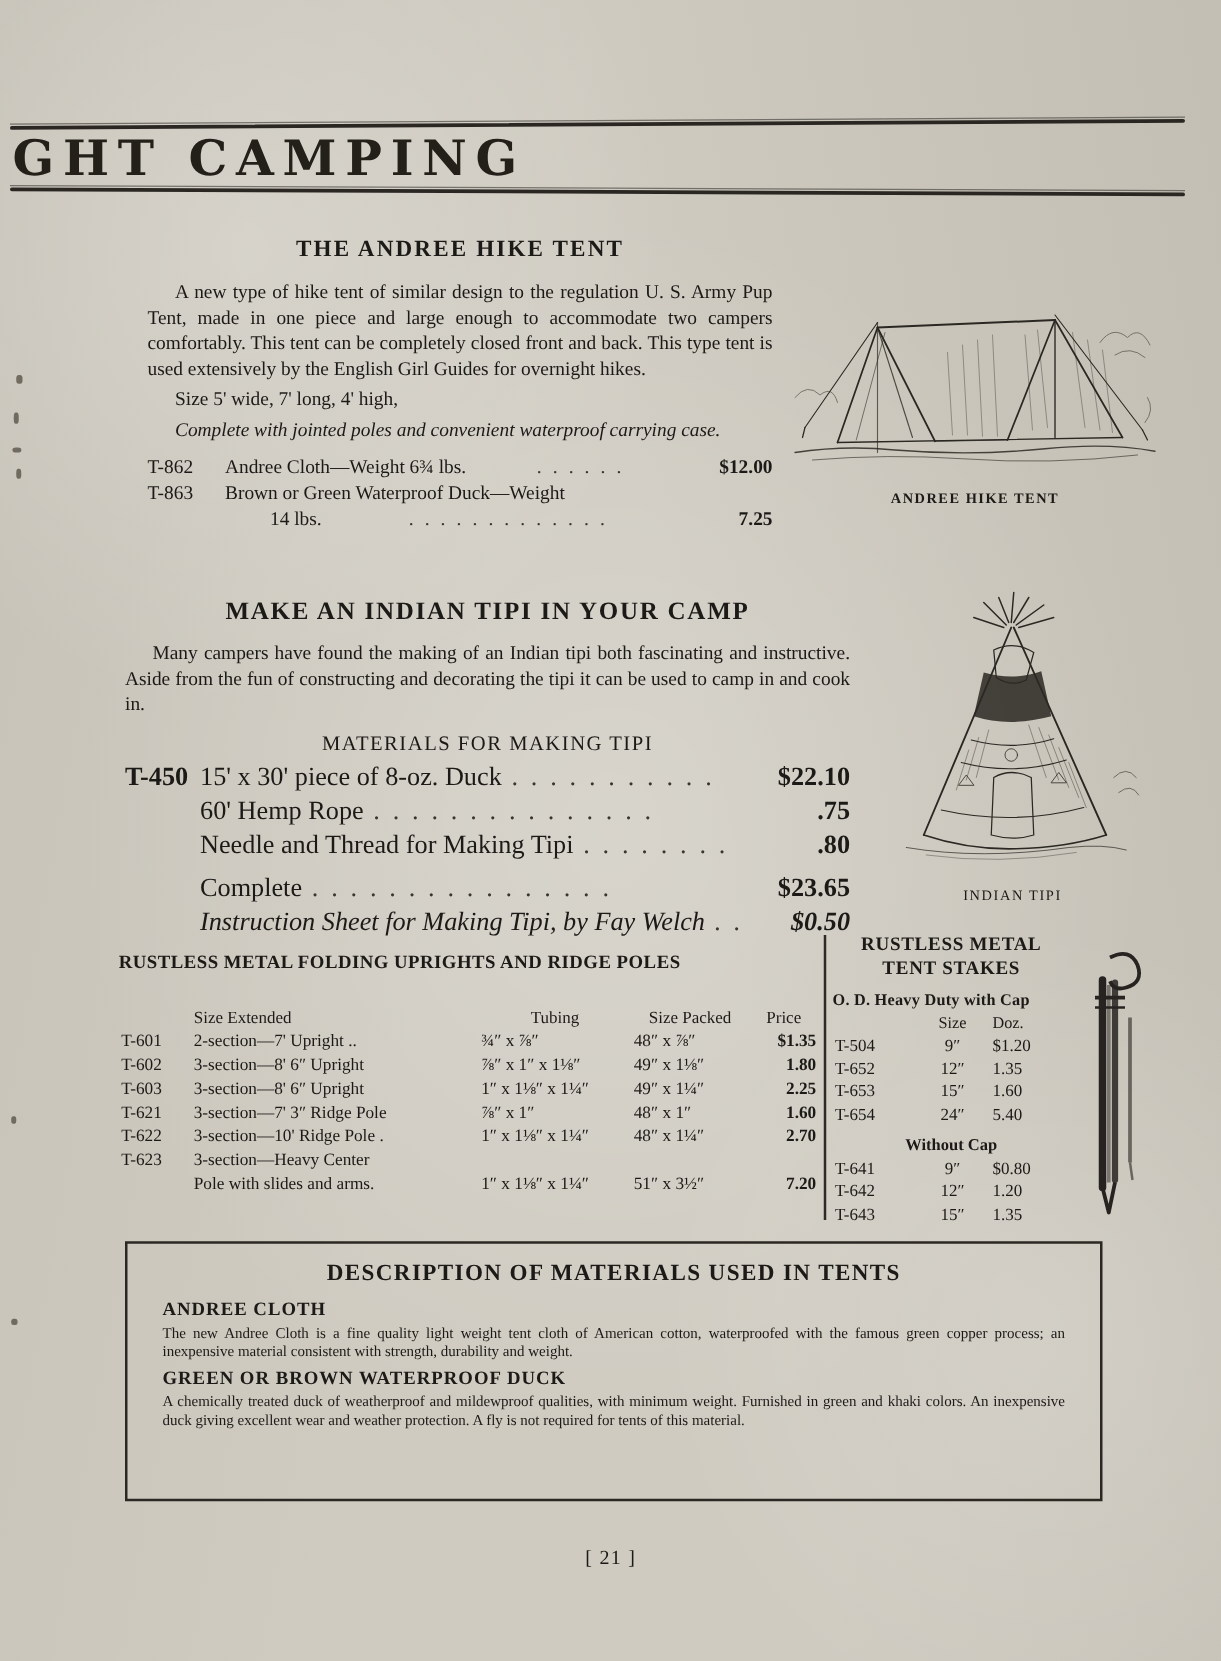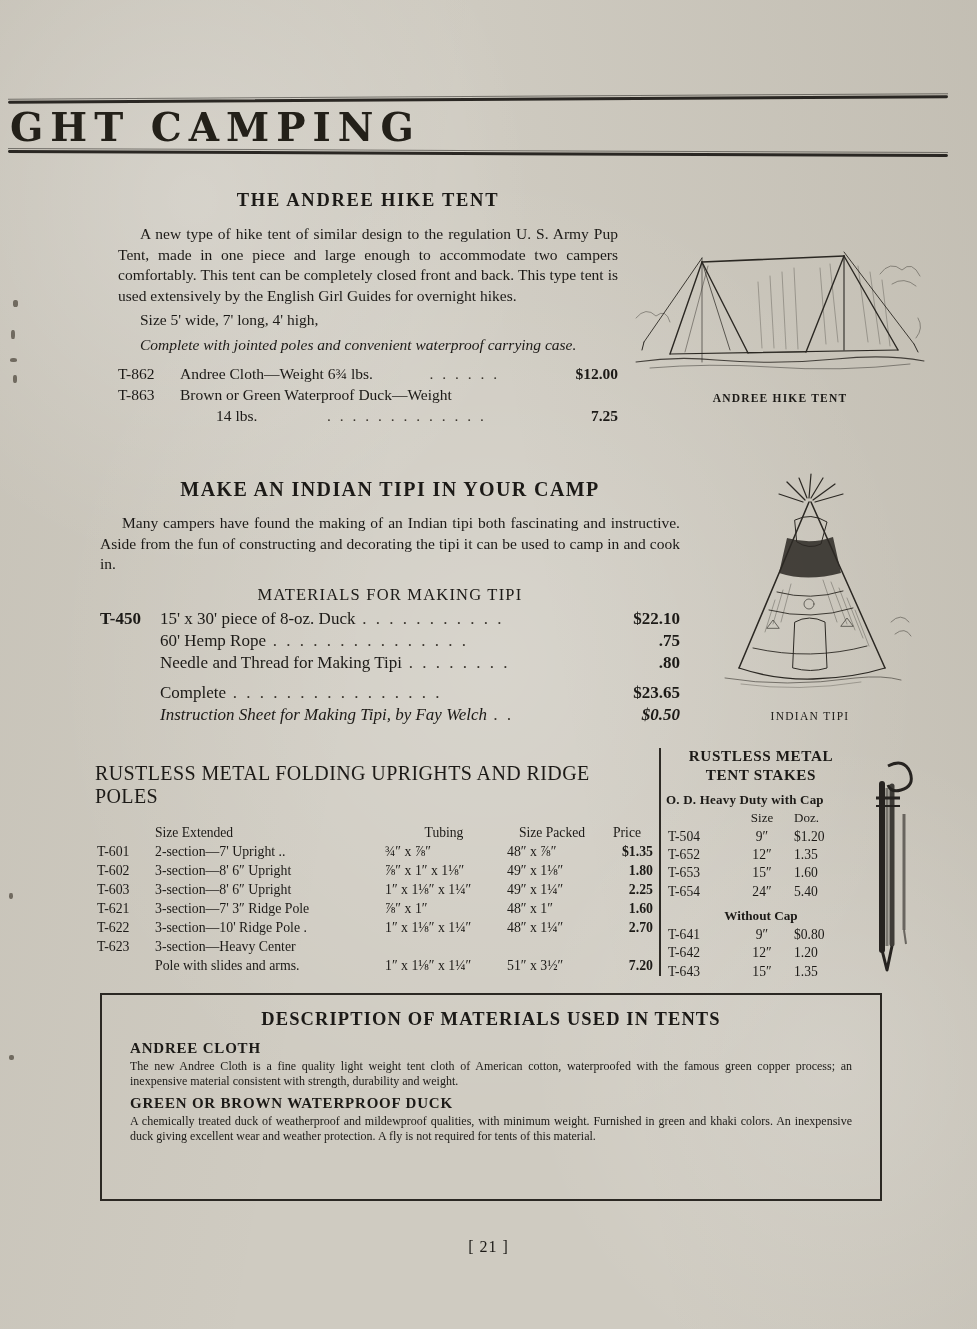--- a/index.html
+++ b/index.html
@@ -158,40 +158,40 @@
     left: 680px;
     top: 472px;
     width: 260px;
     text-align: center;
   }
   .tipi-fig .cap {
     margin-top: 4px;
     font-size: 11.5px;
     letter-spacing: 1.3px;
   }
-  .mrow { display: flex; align-items: flex-start; font-size: 17px; margin-bottom: 2px; }
+  .mrow { display: flex; align-items: flex-start; font-size: 21px; margin-bottom: 2px; }
   .mrow .code { width: 60px; flex: none; font-weight: 700; }
   .mrow .desc { flex: none; }
   .mrow .dots { flex: 1 1 auto; }
   .mrow .amt { width: 64px; text-align: right; flex: none; font-weight: 700; }
   .mrow.sp { margin-top: 10px; }
 
   
   .uprights {
     position: absolute;
     left: 95px;
     top: 762px;
     width: 560px;
     font-size: 13.8px;
   }
   .uprights .tbl-title {
-    font-weight: 400;
+    font-weight: 700;
     letter-spacing: 0.4px;
-    font-size: 20px;
-    margin-bottom: 15px;
+    font-size: 15px;
+    margin-bottom: 25px;
   }
   table.up {
     border-collapse: collapse;
     width: 100%;
   }
   table.up td, table.up th {
     padding: 1.5px 2px;
     vertical-align: baseline;
     font-weight: 400;
     text-align: left;

